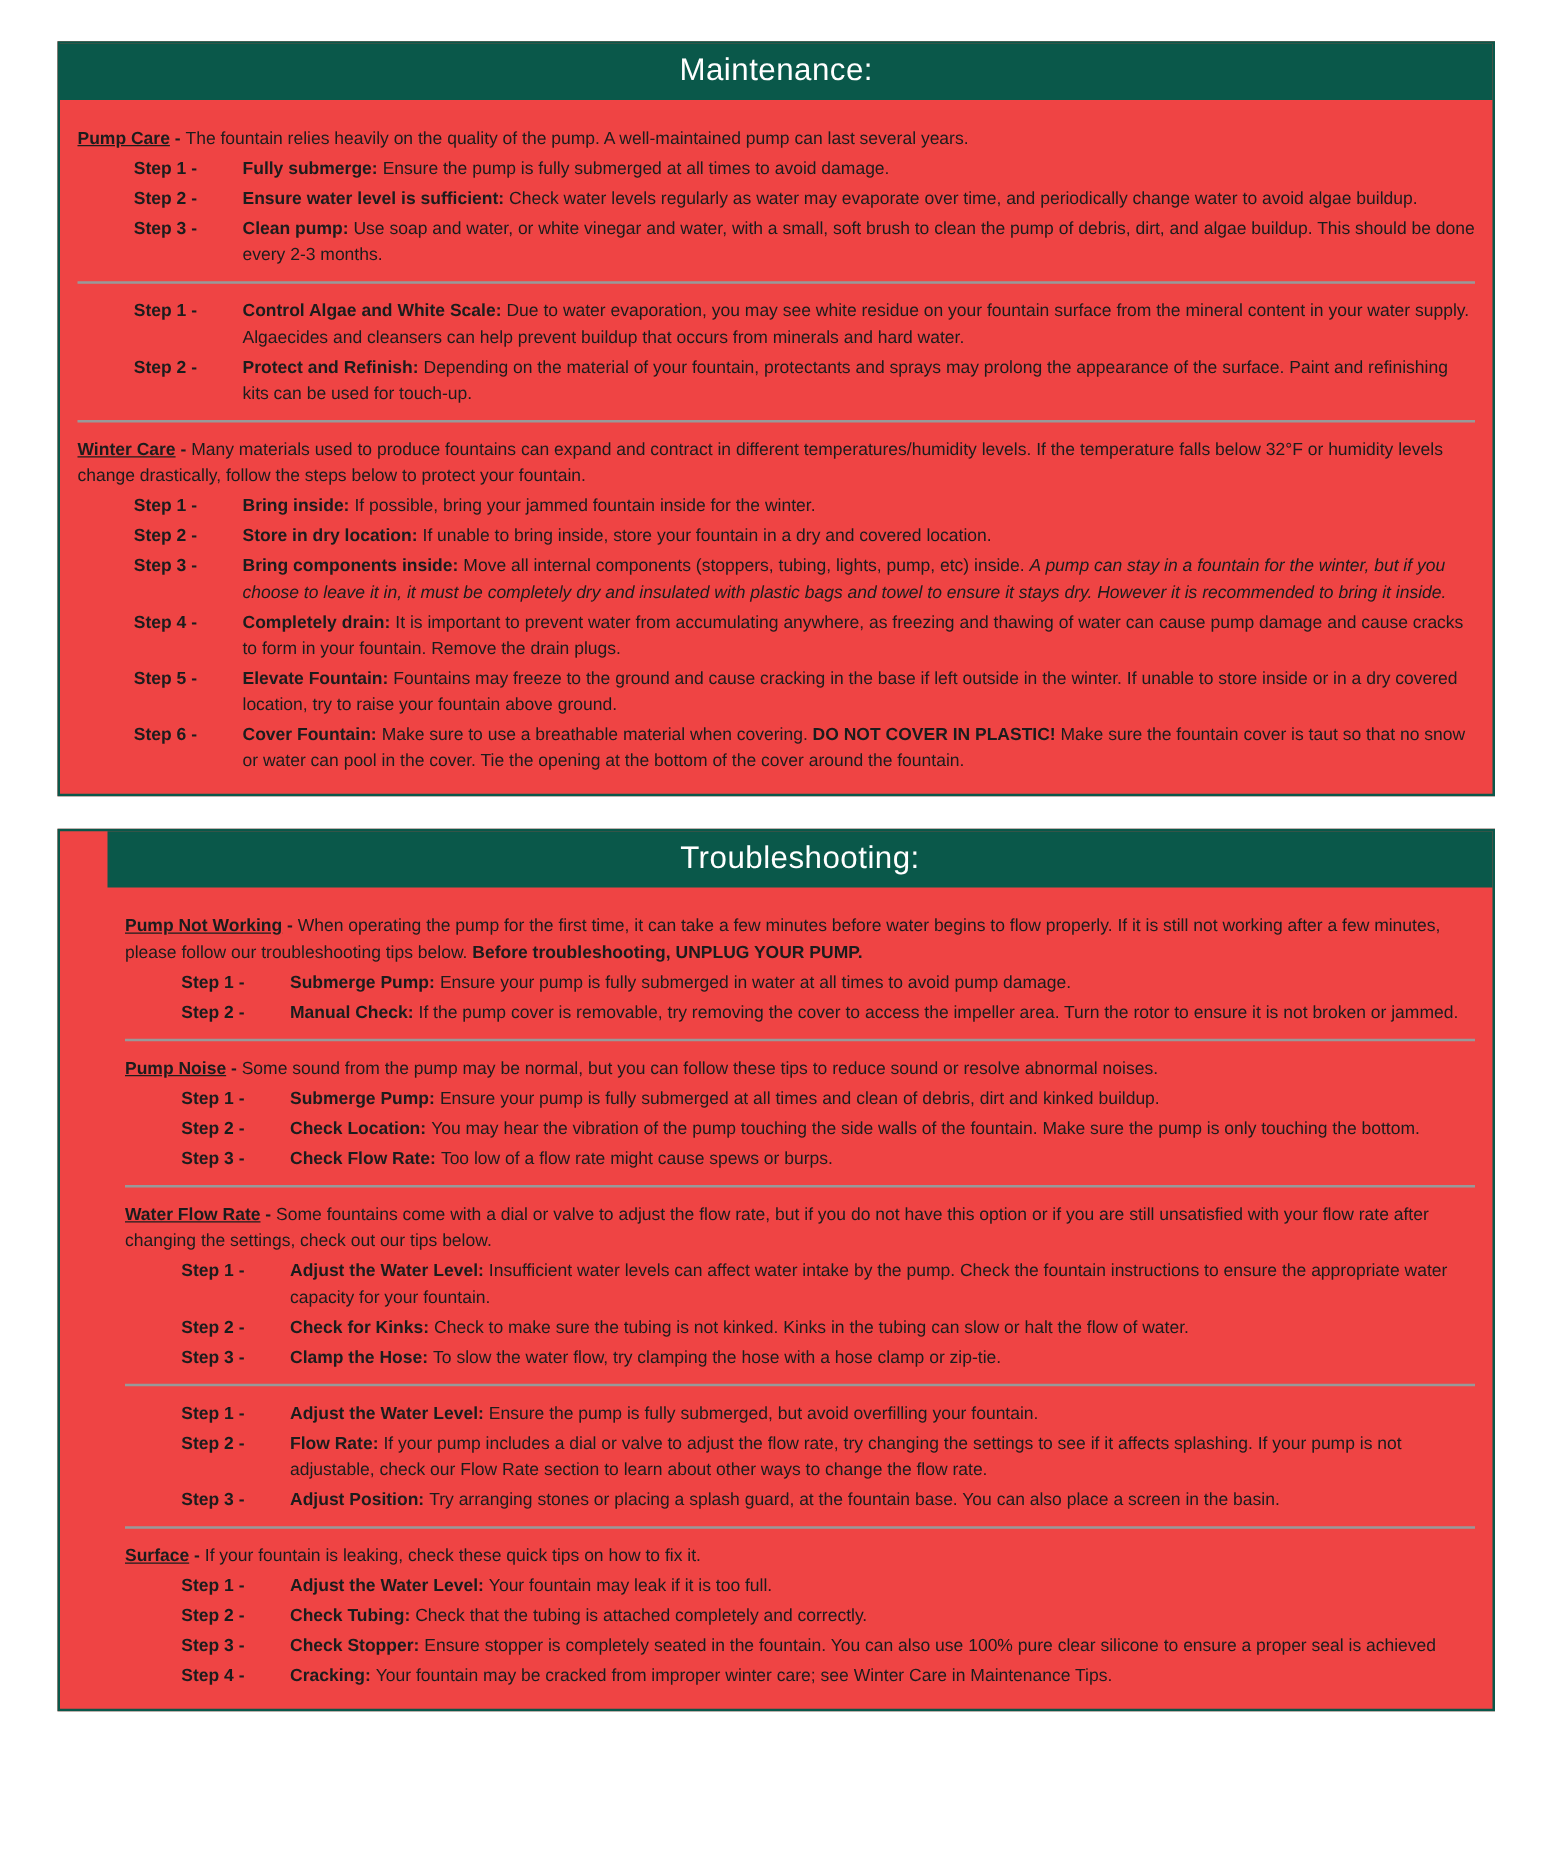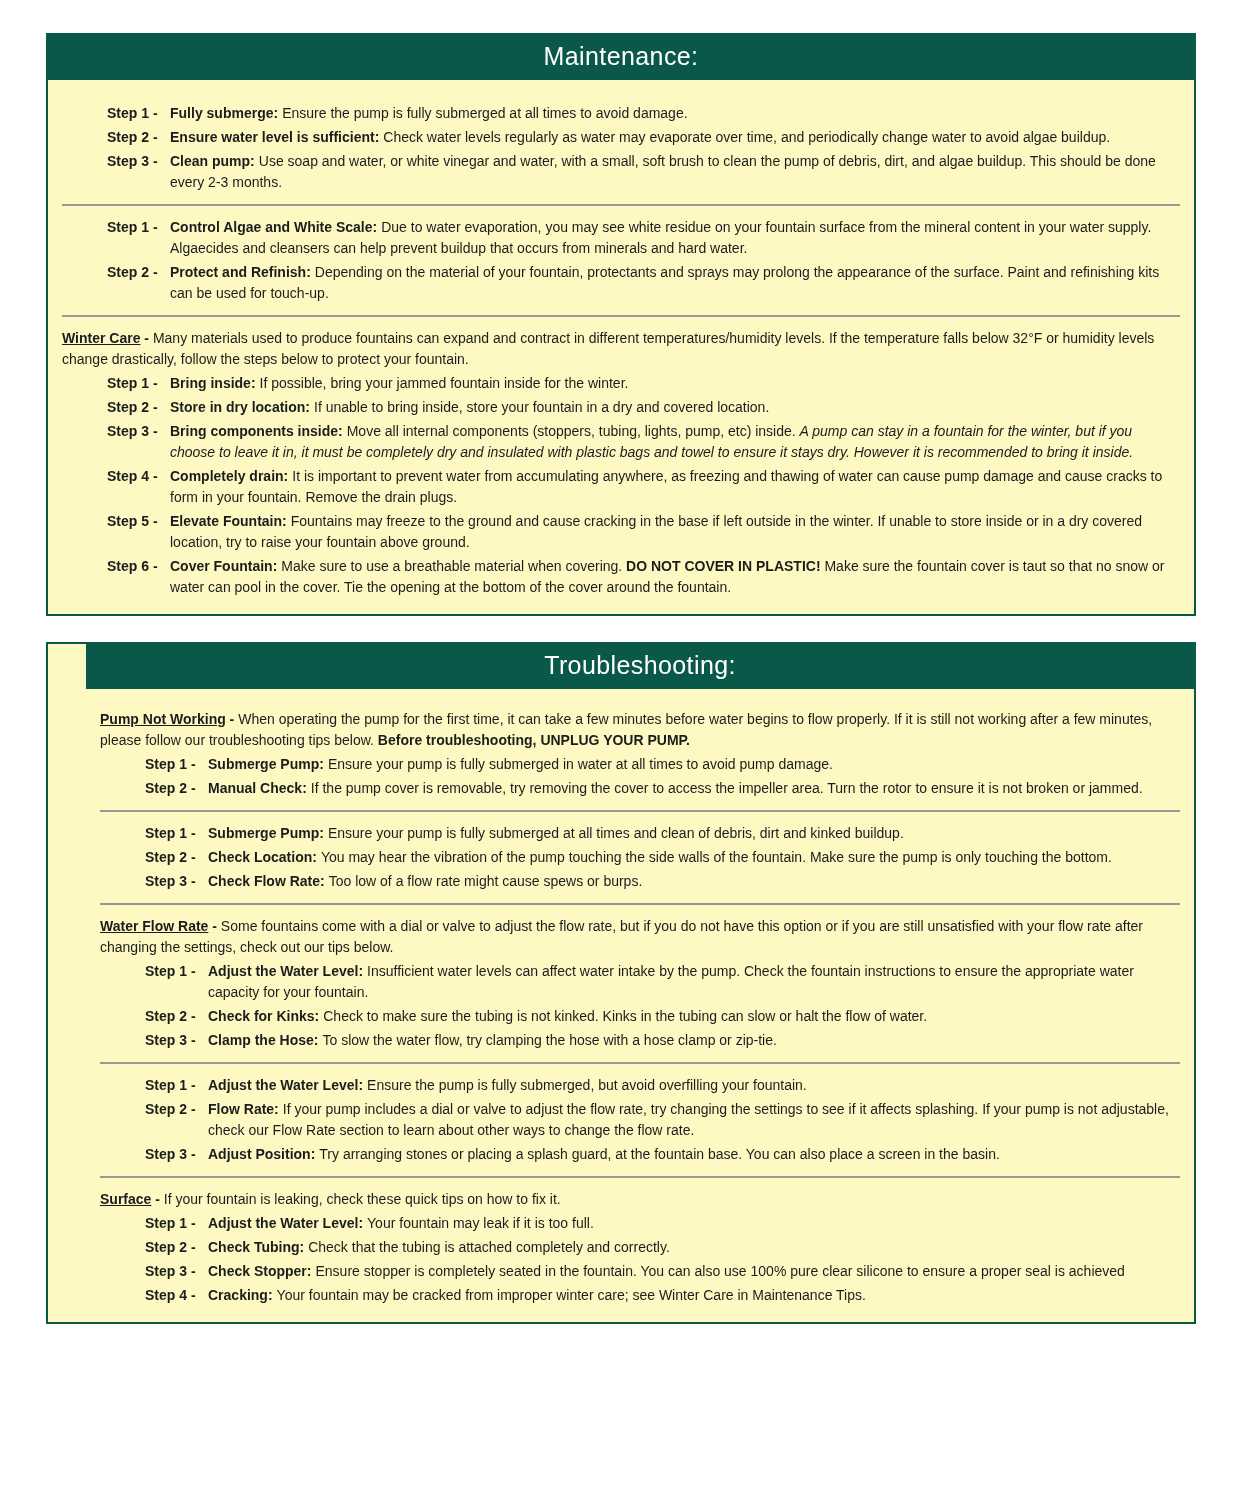--- a/index.html
+++ b/index.html
@@ -12,21 +12,21 @@
   html, body { margin: 0; padding: 0; background: #ffffff; }
   body {
     width: 1250px;
     min-height: 1500px;
     color: var(--text);
     font-family: "Liberation Sans", "DejaVu Sans", sans-serif;
     font-size: 14px;
     line-height: 21px;
   }
   .page { padding: 33px 54px 40px 46px; }
-  .panel { border: 2px solid var(--accent); background: #fef9c3; }
+  .panel { border: 2px solid var(--accent); background: #ef4444; }
   .panel + .panel { margin-top: 26px; padding-left: 38px; }
   .panel-header {
     background: var(--accent);
     color: var(--header-text);
     text-align: center;
     padding: 8px 0 10px;
   }
   .panel-title {
     font-size: 25px;
     line-height: 27px;
@@ -34,35 +34,36 @@
     letter-spacing: 0.4px;
   }
   .panel-body { padding: 20px 14px 16px; }
   .topic-intro { margin: 0; }
   .topic-heading { font-weight: bold; text-decoration: underline; }
   .seg-normal { font-weight: normal; font-style: normal; }
   .seg-bold { font-weight: bold; }
   .seg-italic { font-style: italic; }
   .step { display: flex; align-items: flex-start; margin-top: 3px; padding-left: 45px; justify-content: space-between; }
   .step-label { flex: 0 0 63px; font-weight: bold; white-space: nowrap; }
-  .step-body { flex: 1; }
+  .step-body { flex: 1; margin-left: 24px; }
   .step-title { font-weight: bold; margin-right: 4px; }
   .divider { border: none; border-top: 2px solid var(--divider); margin: 11px 0; }
 </style>
 </head>
 <body>
 
 <div class="page">
 
   <section class="panel">
     <header class="panel-header">
       <div class="panel-title">Maintenance:</div>
     </header>
     <div class="panel-body">
         <div class="topic">
+          <p class="topic-intro"><span class="topic-heading">Pump Care</span><span class="seg seg-bold"> - </span><span class="seg seg-normal">The fountain relies heavily on the quality of the pump. A well-maintained pump can last several years.</span></p>
           <div class="step">
             <span class="step-label">Step 1 -</span>
             <span class="step-body"><span class="step-title">Fully submerge:</span><span class="seg seg-normal">Ensure the pump is fully submerged at all times to avoid damage.</span></span>
           </div>
           <div class="step">
             <span class="step-label">Step 2 -</span>
             <span class="step-body"><span class="step-title">Ensure water level is sufficient:</span><span class="seg seg-normal">Check water levels regularly as water may evaporate over time, and periodically change water to avoid algae buildup.</span></span>
           </div>
           <div class="step">
             <span class="step-label">Step 3 -</span>
@@ -122,20 +123,21 @@
             <span class="step-label">Step 1 -</span>
             <span class="step-body"><span class="step-title">Submerge Pump:</span><span class="seg seg-normal">Ensure your pump is fully submerged in water at all times to avoid pump damage.</span></span>
           </div>
           <div class="step">
             <span class="step-label">Step 2 -</span>
             <span class="step-body"><span class="step-title">Manual Check:</span><span class="seg seg-normal">If the pump cover is removable, try removing the cover to access the impeller area. Turn the rotor to ensure it is not broken or jammed.</span></span>
           </div>
         </div>
         <div class="divider"></div>
         <div class="topic">
+          <p class="topic-intro"><span class="topic-heading">Pump Noise</span><span class="seg seg-bold"> - </span><span class="seg seg-normal">Some sound from the pump may be normal, but you can follow these tips to reduce sound or resolve abnormal noises.</span></p>
           <div class="step">
             <span class="step-label">Step 1 -</span>
             <span class="step-body"><span class="step-title">Submerge Pump:</span><span class="seg seg-normal">Ensure your pump is fully submerged at all times and clean of debris, dirt and kinked buildup.</span></span>
           </div>
           <div class="step">
             <span class="step-label">Step 2 -</span>
             <span class="step-body"><span class="step-title">Check Location:</span><span class="seg seg-normal">You may hear the vibration of the pump touching the side walls of the fountain. Make sure the pump is only touching the bottom.</span></span>
           </div>
           <div class="step">
             <span class="step-label">Step 3 -</span>

